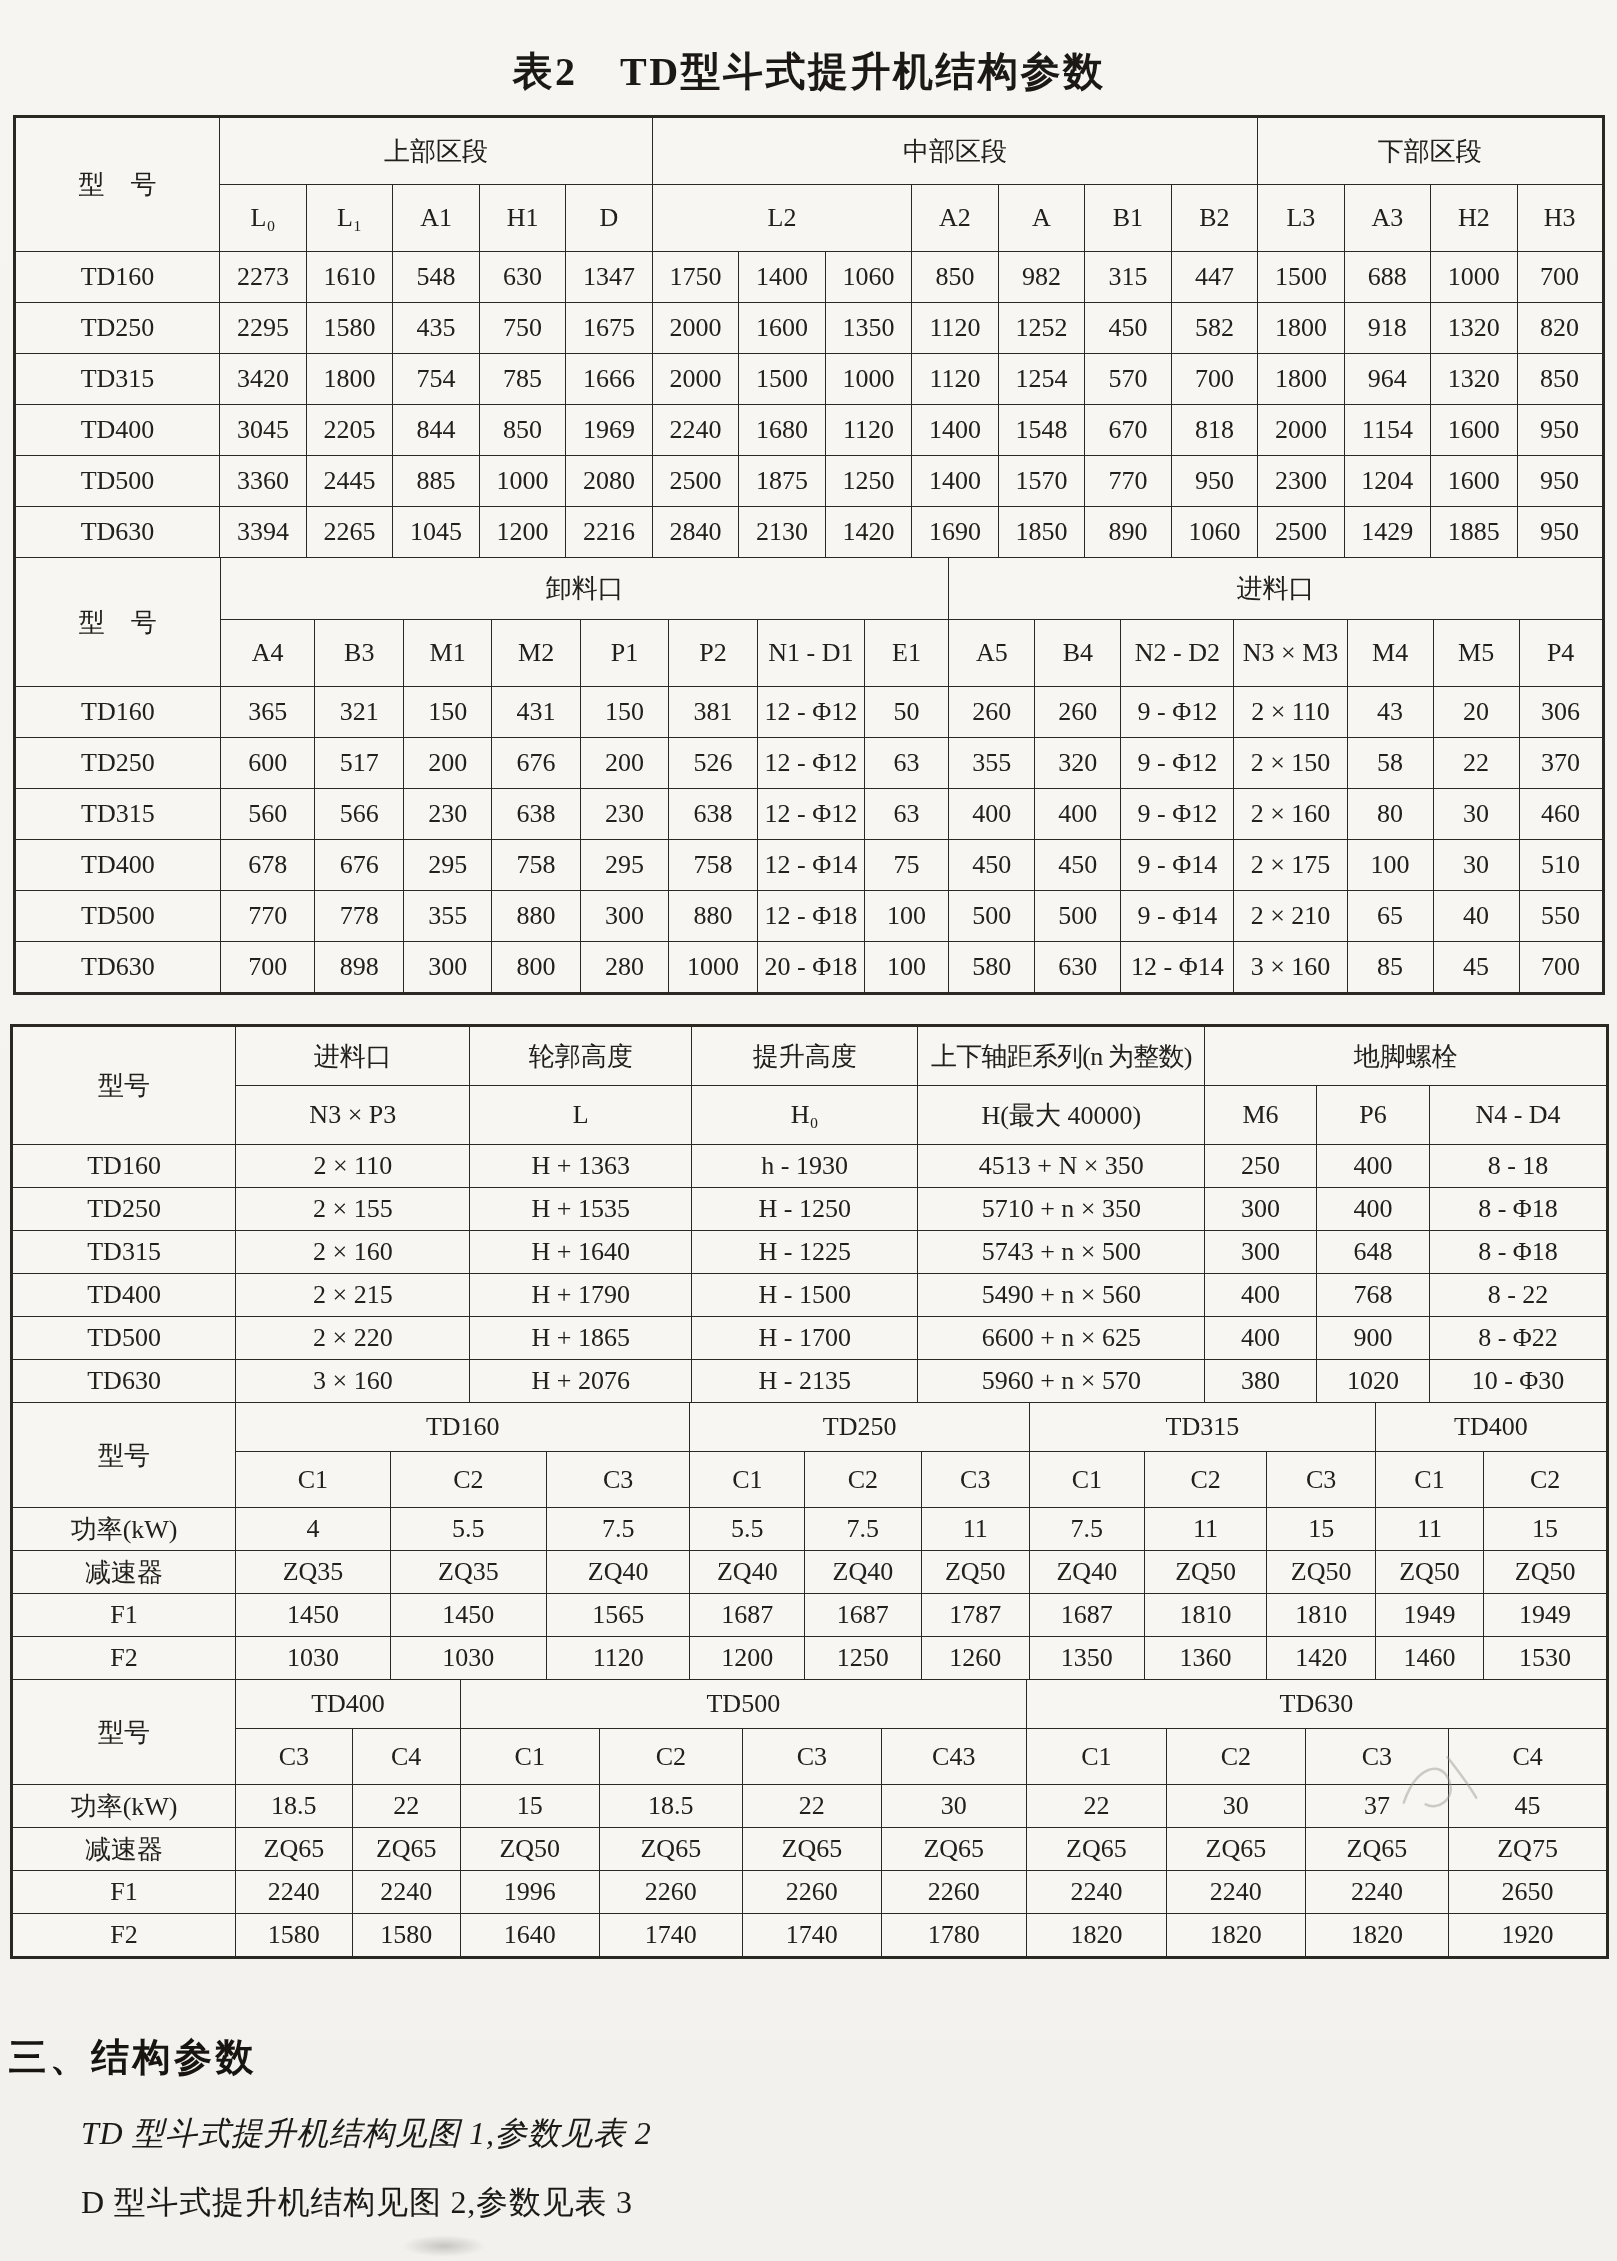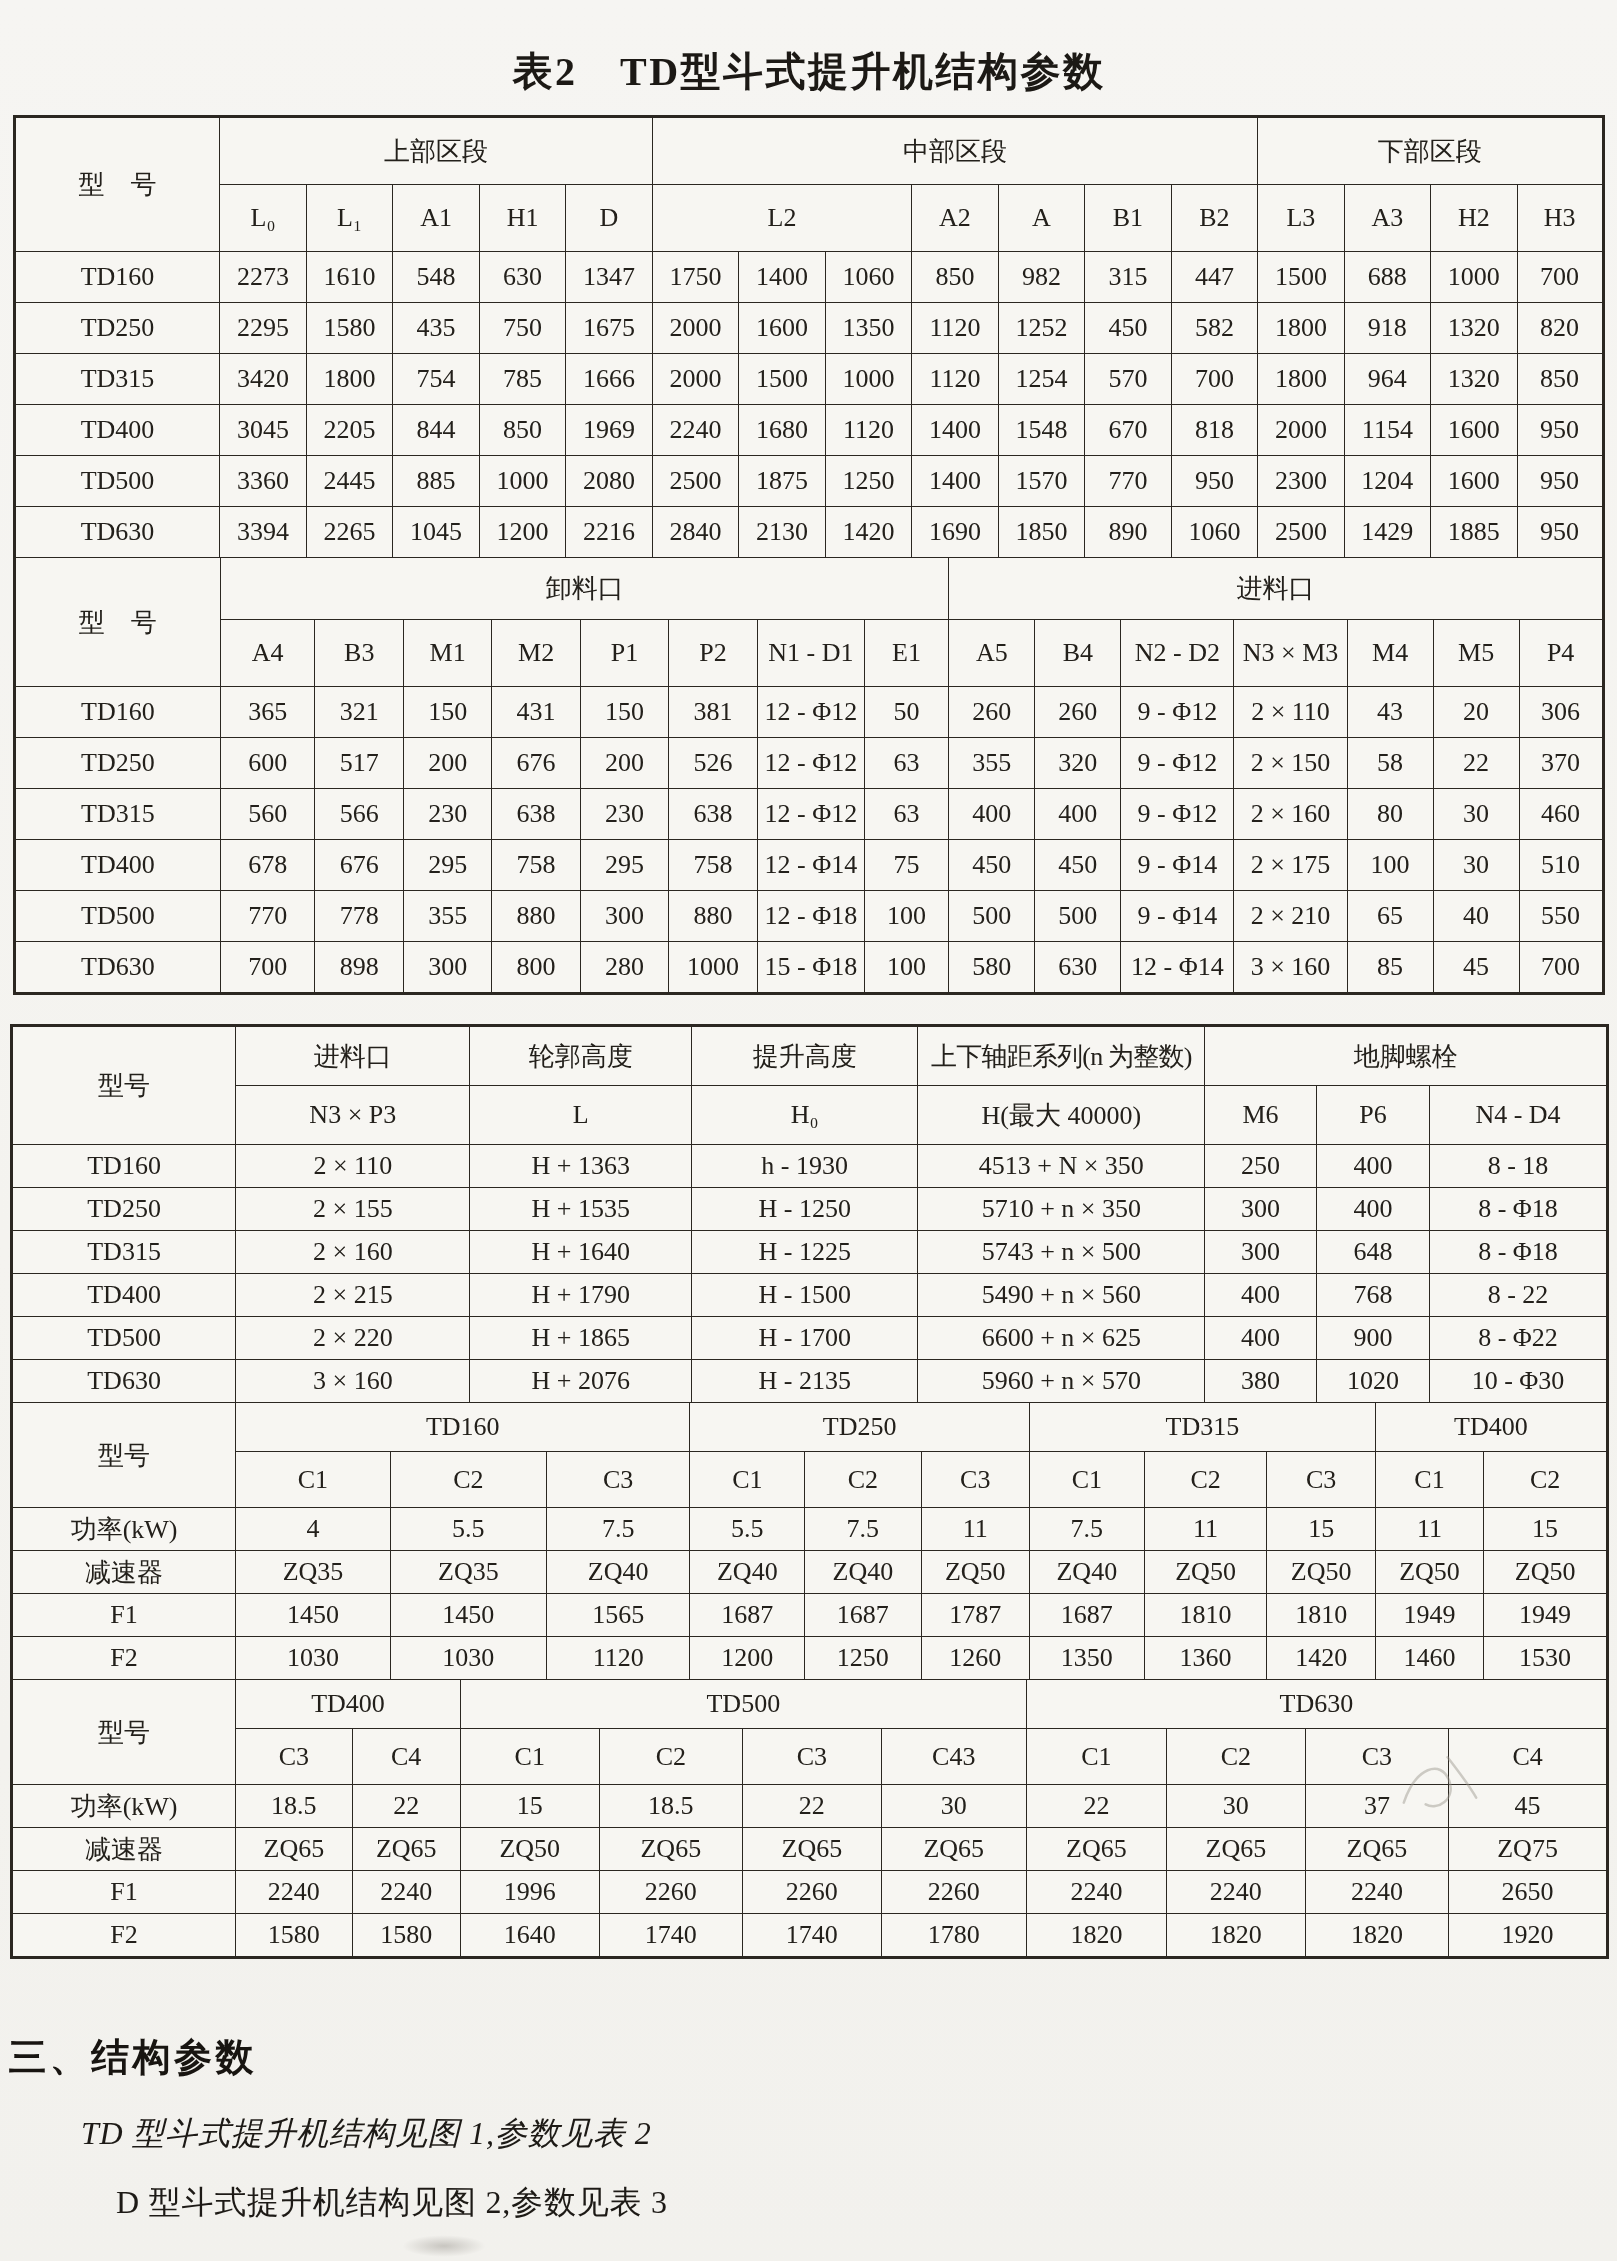--- a/index.html
+++ b/index.html
@@ -46,21 +46,21 @@
   .tblock table.tbl + table.tbl{margin-top:-0.8px;}
   .footer-heading{
     position:absolute;left:8.4px;top:2032px;
     font-size:38px;font-weight:bold;letter-spacing:3.4px;color:#181511;
   }
   .footer-note{
     position:absolute;left:81px;
     font-size:32px;letter-spacing:0.8px;color:#1d1a16;
   }
   #note1{top:2112px;font-style:italic;}
-  #note2{top:2181px;margin-left:35px;}
+  #note2{top:2181px;}
   .smudge{
     position:absolute;left:402px;top:2235px;width:84px;height:22px;
     background:radial-gradient(ellipse at center,rgba(120,115,108,.35),rgba(120,115,108,0) 70%);
     border-radius:50%;
   }
   .pencil{position:absolute;left:1392px;top:1747px;opacity:.45;}
 </style>
 </head>
 <body>
 
@@ -365,21 +365,21 @@
           <td>550</td>
         </tr>
         <tr>
           <td>TD630</td>
           <td>700</td>
           <td>898</td>
           <td>300</td>
           <td>800</td>
           <td>280</td>
           <td>1000</td>
-          <td>15 - Φ18</td>
+          <td>20 - Φ18</td>
           <td>100</td>
           <td>580</td>
           <td>630</td>
           <td>12 - Φ14</td>
           <td>3 × 160</td>
           <td>85</td>
           <td>45</td>
           <td>700</td>
         </tr>
       </tbody>

